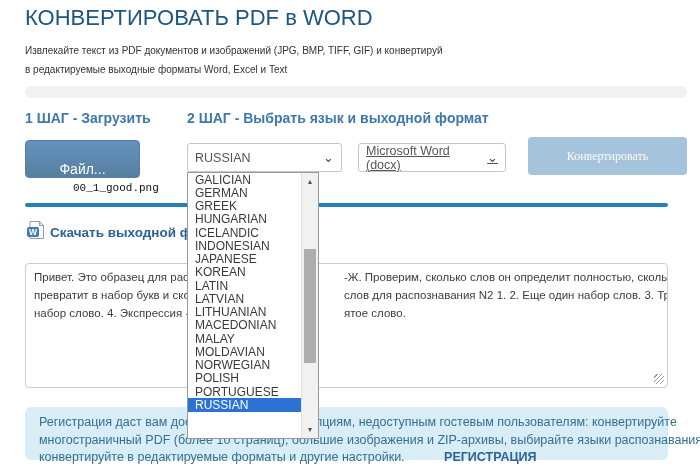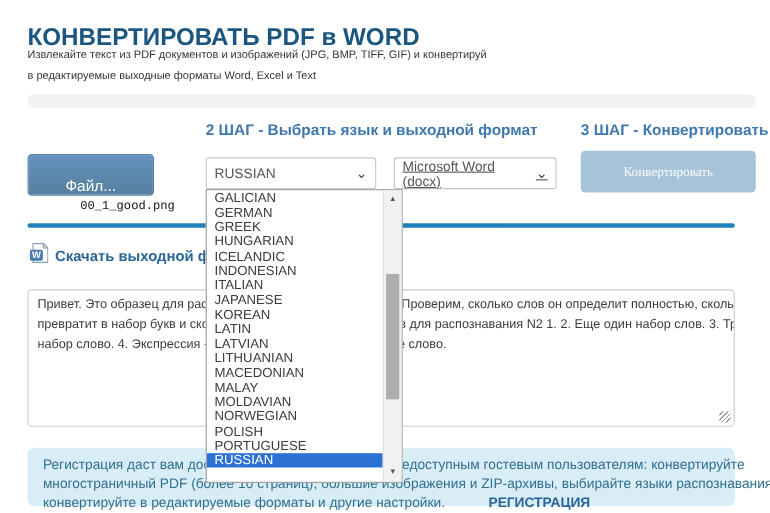--- a/index.html
+++ b/index.html
@@ -1,19 +1,19 @@
 <!DOCTYPE html>
 <html><head>
 <meta charset="utf-8">
 <style>
   html,body{margin:0;padding:0;background:#fff;}
   .page{position:relative;width:700px;height:466px;background:#fff;overflow:hidden;
         font-family:"Liberation Sans",sans-serif;}
 
-  .title{position:absolute;left:25px;top:21px;font-size:22px;font-weight:bold;color:#1a567f;}
+  .title{position:absolute;left:25px;top:5px;font-size:22px;font-weight:normal;color:#1a567f;}
   .subtitle{position:absolute;left:25px;top:41px;font-size:10px;color:#333;
             line-height:19px;white-space:pre-line;}
 
   .graybar{position:absolute;left:25px;top:86px;width:662px;height:12px;
            background:#f1f1f1;border-radius:7px;}
 
   .step{position:absolute;top:110px;font-size:14px;font-weight:bold;color:#3f78ad;white-space:nowrap;}
   .step1{left:25px}.step2{left:187px}.step3{left:528px}
 
   .file-btn{position:absolute;left:25px;top:140px;width:115px;height:38px;box-sizing:border-box;
@@ -47,21 +47,21 @@
   .ta-r1{top:7px}.ta-r2{top:25px}.ta-r3{top:43px}
   .resize-handle{position:absolute;right:3px;bottom:3px;width:10px;height:10px;
                  background:repeating-linear-gradient(135deg,transparent 0 2px,#999 2px 3px);cursor:nwse-resize;}
 
   .reg-box{position:absolute;left:25px;top:407px;width:643px;height:53px;box-sizing:border-box;
            background:#d9edf7;border-radius:6px;padding:7px 14px;font-size:12.5px;
            line-height:17.5px;color:#31708f;}
   .reg-line{white-space:nowrap;}
   .reg-link{font-weight:bold;color:#2a6496;cursor:pointer;margin-left:36px;}
 
-  .dropdown{position:absolute;left:187px;top:172px;width:179px;height:267px;box-sizing:border-box;
+  .dropdown{position:absolute;left:187px;top:172px;width:132px;height:267px;box-sizing:border-box;
             background:#fff;border:1px solid #999;z-index:10;}
   .dd-items{position:absolute;left:0;top:0;right:17px;bottom:0;overflow:hidden;}
   .dd-item{height:13.25px;display:flex;align-items:center;font-size:12px;color:#3a3a3a;
            padding-left:7px;overflow:hidden;cursor:default;}
   .dd-item.selected{background:#2b72d4;color:#fff;}
   .dd-scrollbar{position:absolute;top:0;right:0;width:17px;height:100%;background:#f1f1f1;
                 border-left:1px solid #e2e2e2;box-sizing:border-box;}
   .dd-scroll-btn{position:absolute;left:0;width:100%;height:15px;display:flex;align-items:center;
                  justify-content:center;font-size:7px;color:#555;cursor:pointer;}
   .dd-up{top:1px}.dd-down{bottom:1px}
@@ -71,22 +71,22 @@
 <body>
 
 <div class="page">
 
   <div class="title">КОНВЕРТИРОВАТЬ PDF в WORD</div>
   <div class="subtitle">Извлекайте текст из PDF документов и изображений (JPG, BMP, TIFF, GIF) и конвертируй
 в редактируемые выходные форматы Word, Excel и Text</div>
 
   <div class="graybar"></div>
 
+  <div class="step step1">1 ШАГ - Загрузить</div>
   <div class="step step2">2 ШАГ - Выбрать язык и выходной формат</div>
-  <div class="step step3">3 ШАГ - Конвертировать</div>
 
   <div class="file-btn">
     <span>Файл...</span>
   </div>
   <div class="filename">00_1_good.png</div>
 
   <div class="select select-lang">
     <span>RUSSIAN</span>
     <span class="chevron">⌄</span>
   </div>
@@ -127,21 +127,20 @@
   </div>
 
   <div class="dropdown">
     <div class="dd-items">
         <div class="dd-item">GALICIAN</div>
         <div class="dd-item">GERMAN</div>
         <div class="dd-item">GREEK</div>
         <div class="dd-item">HUNGARIAN</div>
         <div class="dd-item">ICELANDIC</div>
         <div class="dd-item">INDONESIAN</div>
-        <div class="dd-item">ITALIAN</div>
         <div class="dd-item">JAPANESE</div>
         <div class="dd-item">KOREAN</div>
         <div class="dd-item">LATIN</div>
         <div class="dd-item">LATVIAN</div>
         <div class="dd-item">LITHUANIAN</div>
         <div class="dd-item">MACEDONIAN</div>
         <div class="dd-item">MALAY</div>
         <div class="dd-item">MOLDAVIAN</div>
         <div class="dd-item">NORWEGIAN</div>
         <div class="dd-item">POLISH</div>

